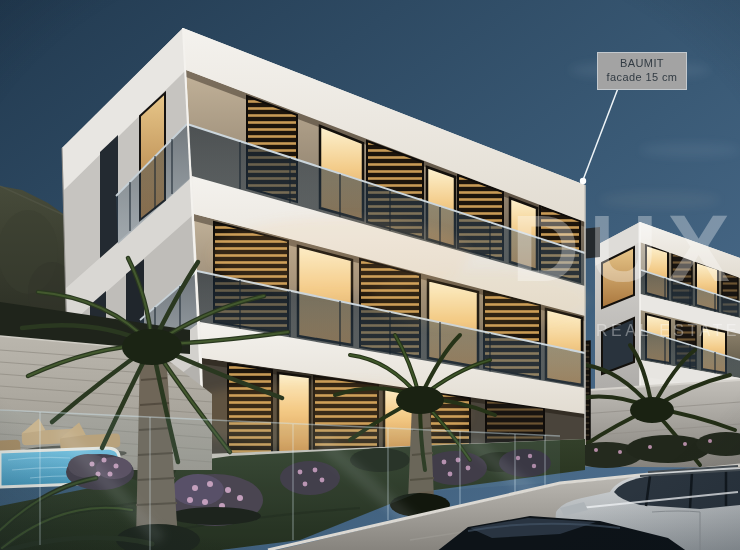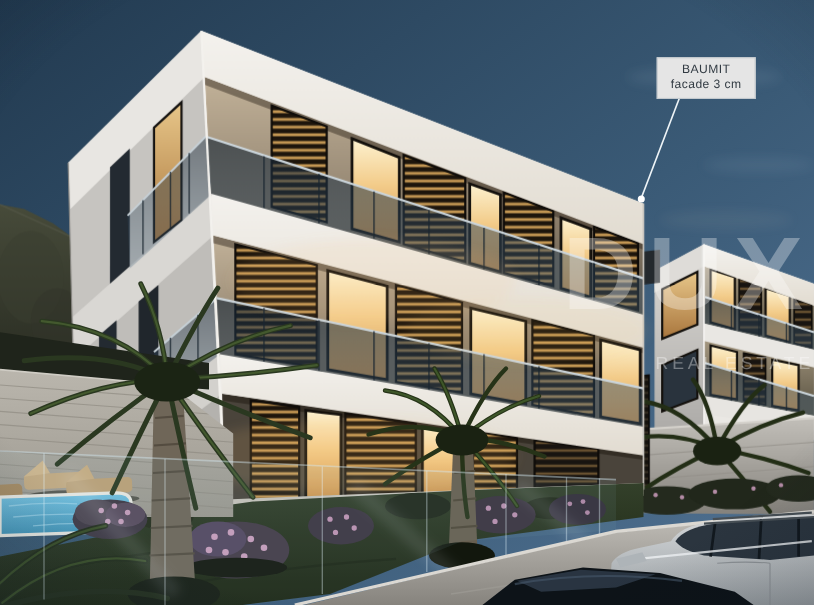--- a/index.html
+++ b/index.html
@@ -13,21 +13,21 @@
   .wm-brand{
     top:202px;font-size:94px;font-weight:bold;letter-spacing:10px;line-height:1;
     color:rgba(255,255,255,0.32);
   }
   .wm-tag{
     top:306px;font-size:16px;font-weight:400;letter-spacing:3.5px;
     color:rgba(255,255,255,0.36);
   }
   .callout{
     position:absolute;left:597px;top:52px;width:88px;
-    background:#e5e5e5;border:1px solid #c3c9ce;
+    background:#a3a3a3;border:1px solid #c3c9ce;
     color:#323b43;font-size:11px;line-height:1.3;text-align:center;
     padding:3px 0 4px 0;
   }
   .callout .t{letter-spacing:0.4px;}
 </style>
 </head>
 <body>
 
 <div class="stage">
 
@@ -479,16 +479,16 @@
     <line x1="620" y1="83" x2="583" y2="180" stroke="#eef4f7" stroke-width="1.5"></line>
     <circle cx="583" cy="181" r="3.2" fill="#ffffff"></circle>
   </g>
 </svg>
 
 <div class="watermark wm-brand" style="top:202px">DUX</div>
 <div class="watermark wm-tag" style="top:322px">REAL ESTATE</div>
 
 <div class="callout">
   <div class="t">BAUMIT</div>
-  <div class="t">facade 3 cm</div>
+  <div class="t">facade 15 cm</div>
 </div>
 
 </div>
 
 </body></html>

